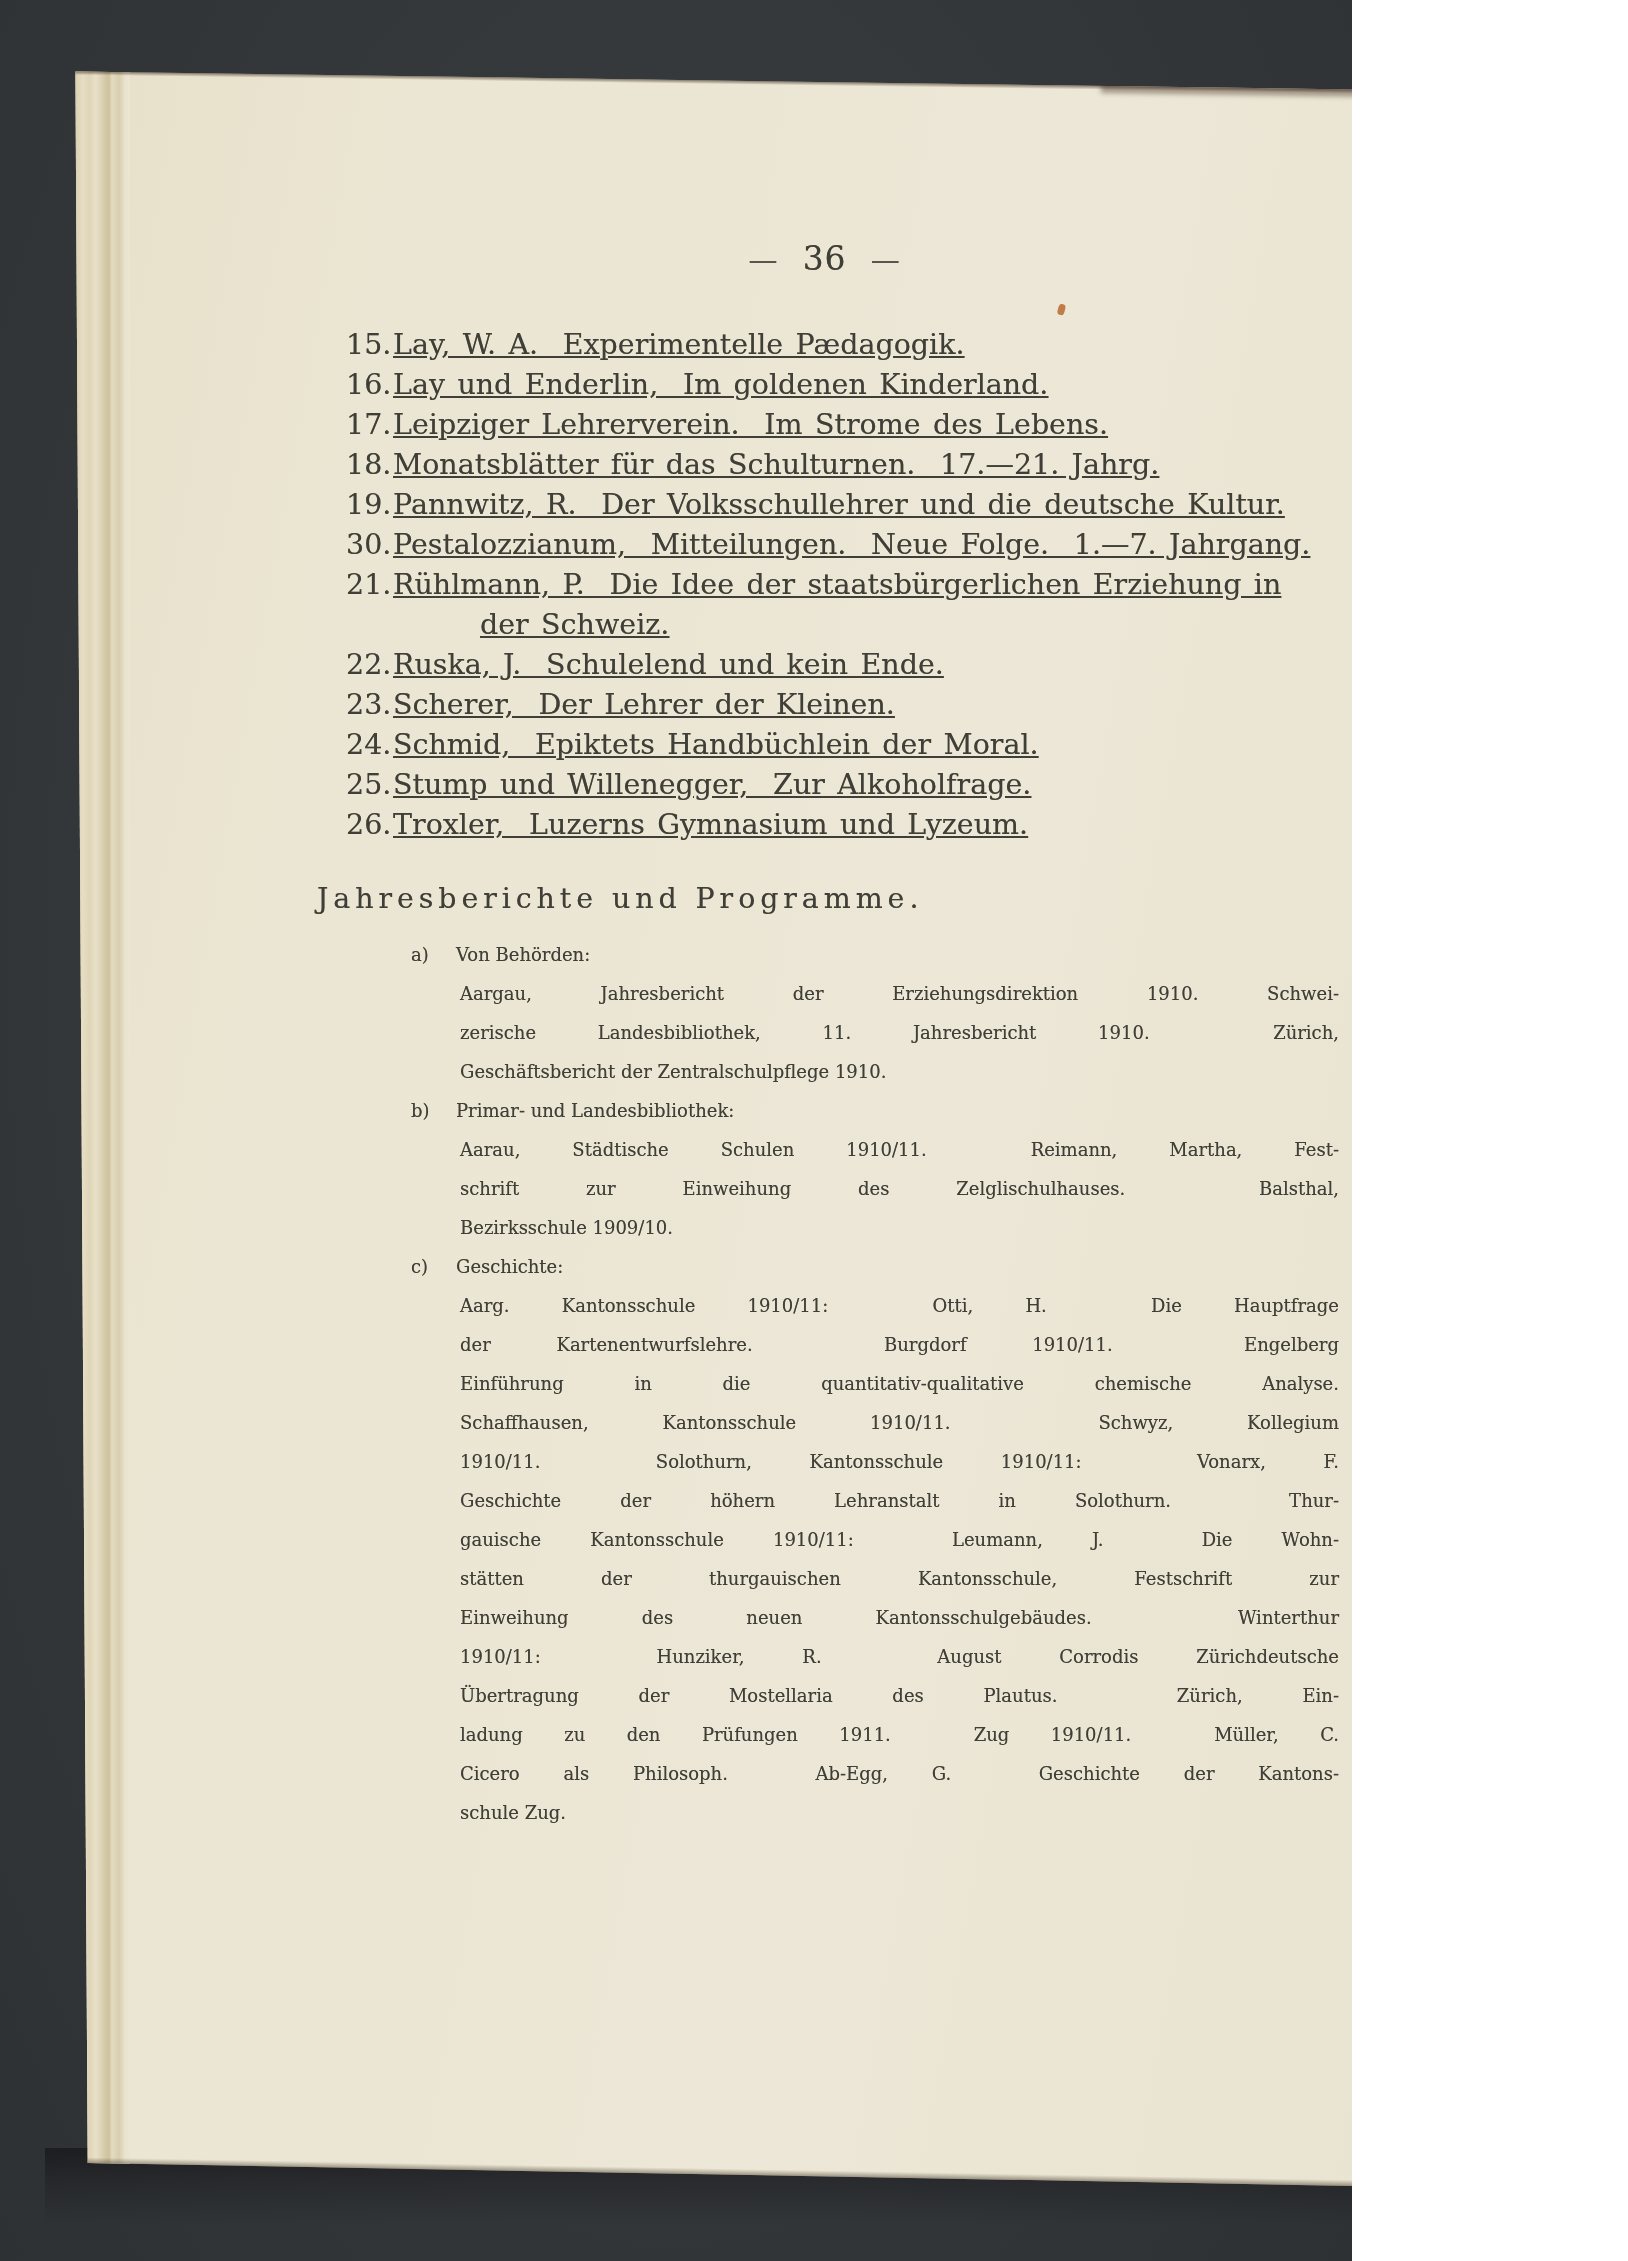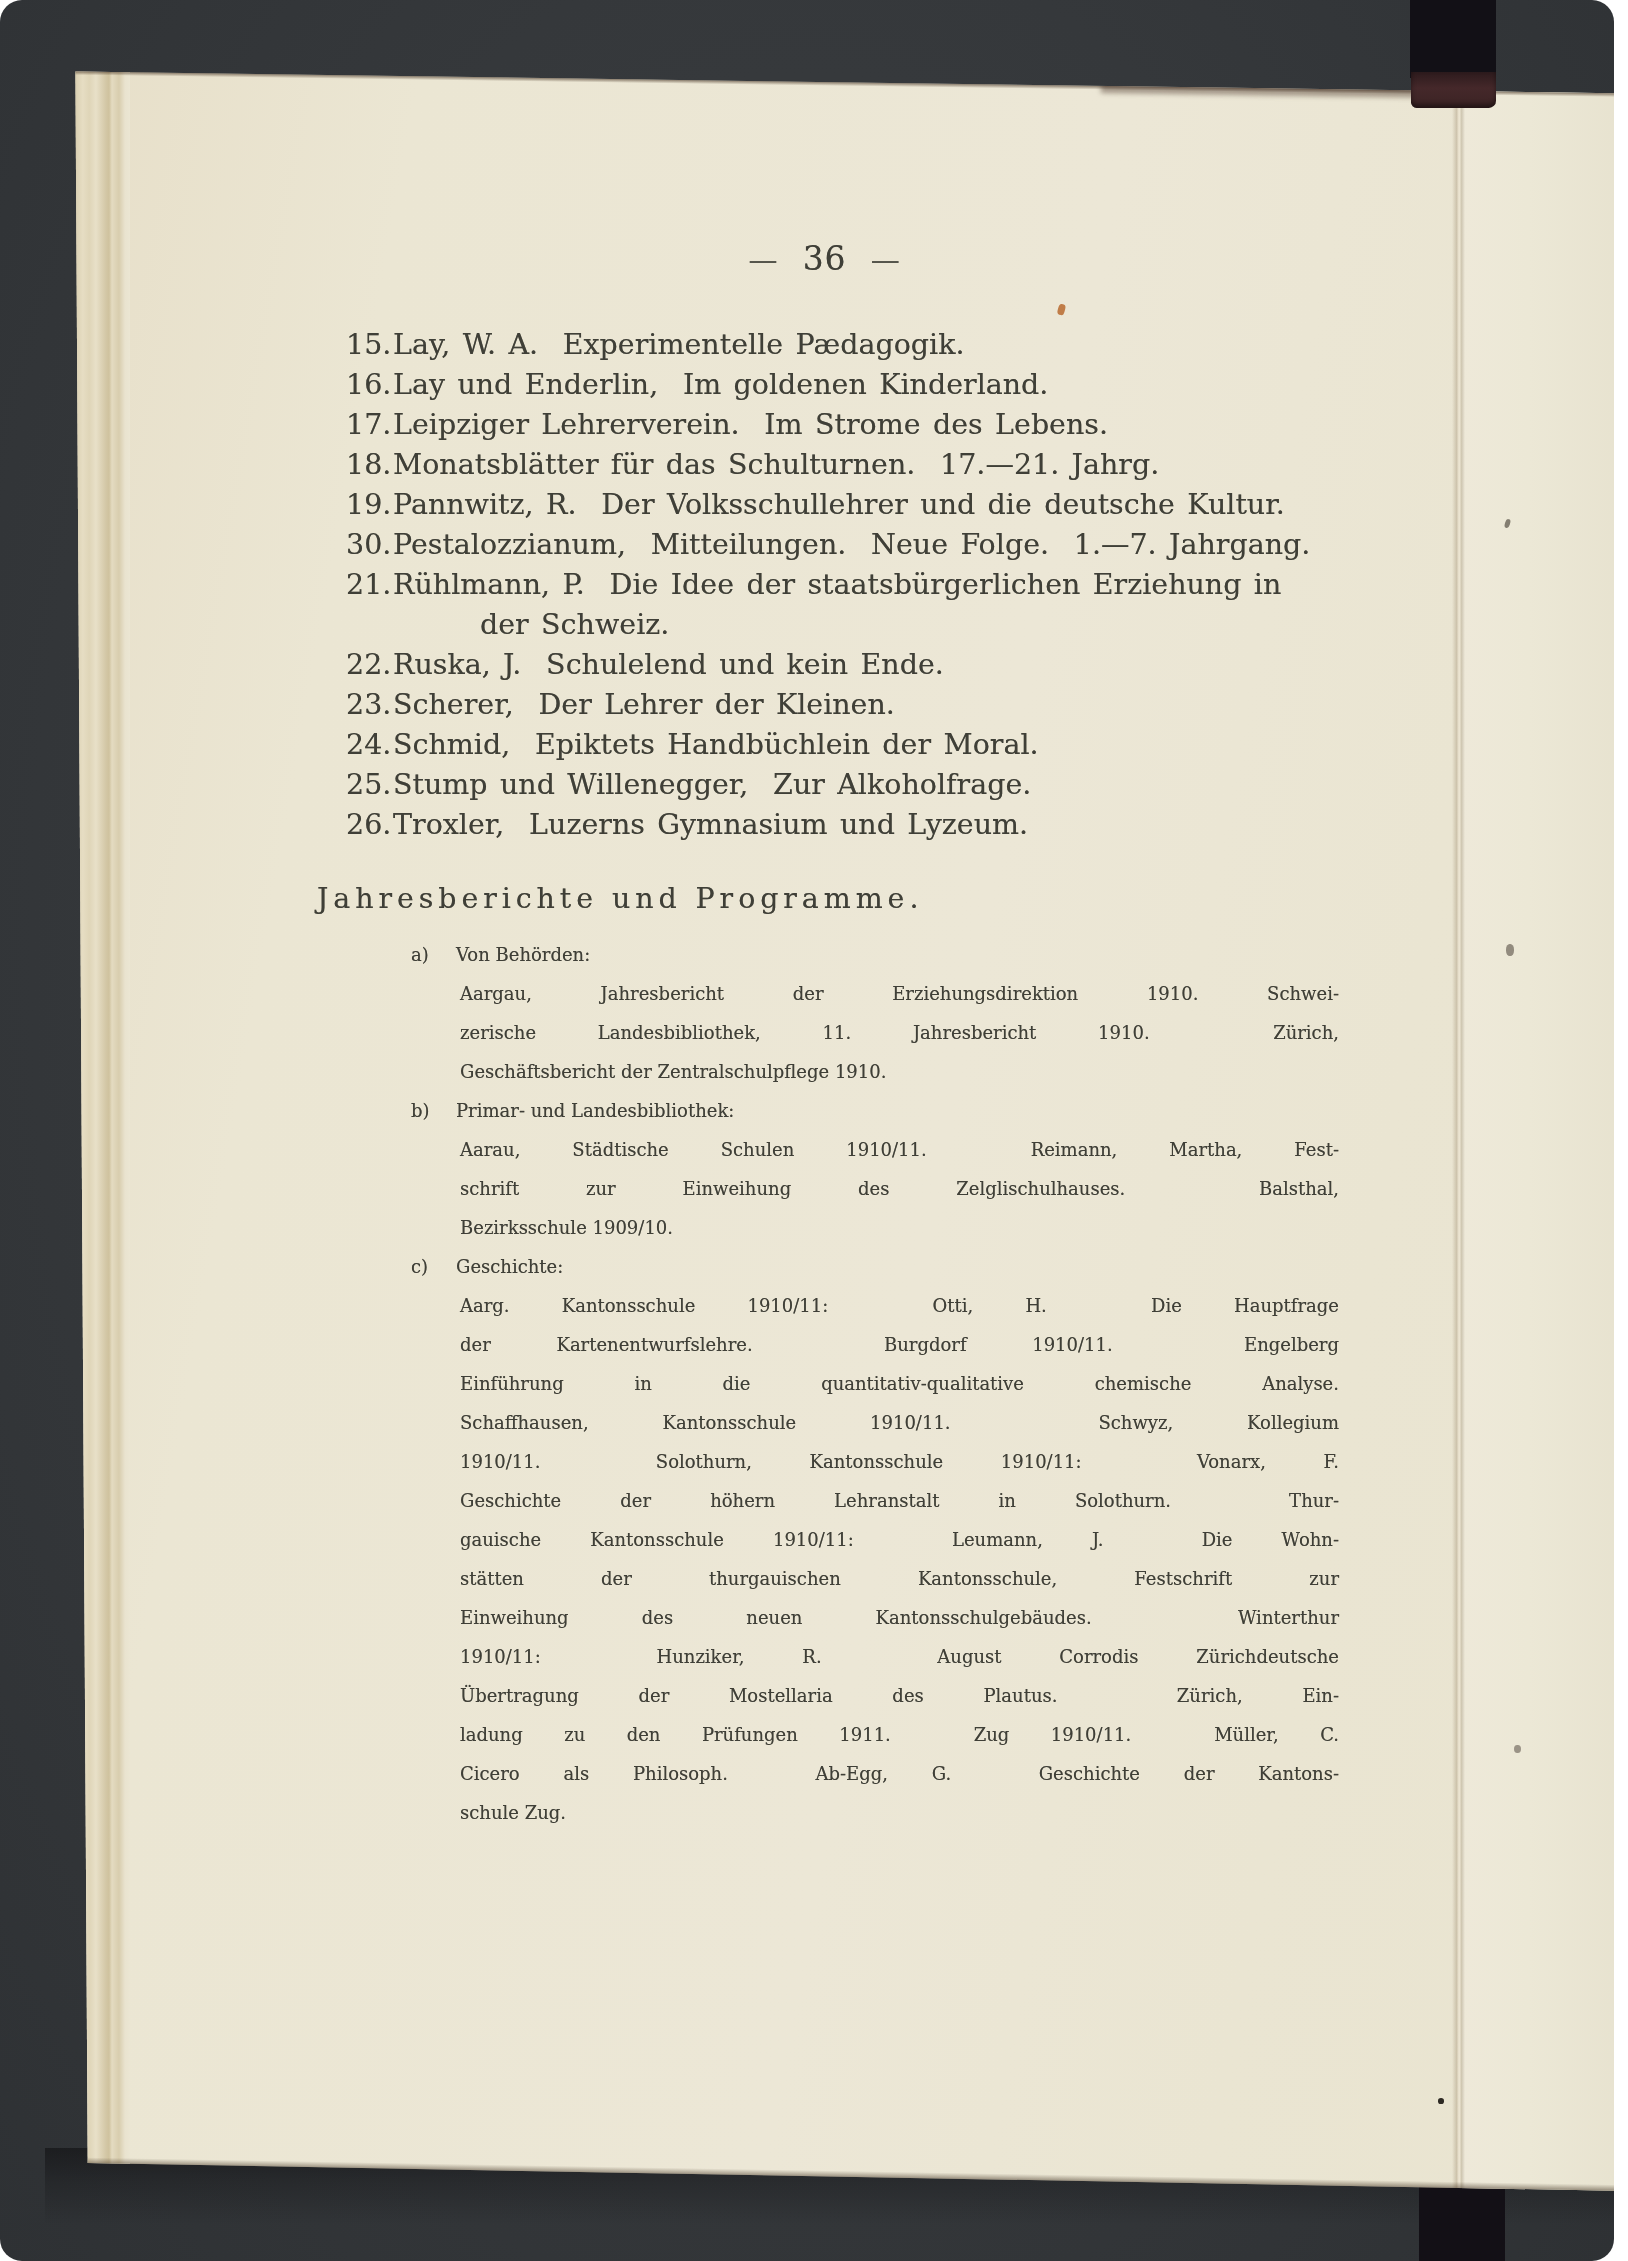--- a/index.html
+++ b/index.html
@@ -1,20 +1,19 @@
 <!DOCTYPE html>
 <html style="font-size:13px"><head>
 <meta charset="utf-8">
 <style>
   html,body{margin:0;padding:0;}
   body{font-family:"DejaVu Serif","Liberation Serif",serif;}
   .stage{
-    position:relative;width:1614px;height:2261px;overflow:hidden;
+    position:relative;width:1352px;height:2261px;overflow:hidden;
     background:radial-gradient(ellipse at 50% 42%, #3c3f42 0%, #35383b 55%, #2e3134 100%);
-    border-radius:22px;
   }
   
   .page-shadow{
     position:absolute;left:45px;top:2148px;width:1584px;height:77px;z-index:1;
     background:linear-gradient(180deg, rgba(12,12,14,.55) 0%, rgba(12,12,14,.25) 45%, rgba(12,12,14,0) 100%);
   }
   
   .bottom-strip{
     position:absolute;left:1419px;top:2115px;width:86px;height:146px;z-index:1;
     background:#131016;
@@ -66,21 +65,21 @@
   }
   
   .ink{color:#3f3f37;text-shadow:0 0 0.6px rgba(63,63,55,.55);}
   .pageno{
     position:absolute;left:244px;top:171px;width:1015px;text-align:center;
     font-size:33px;line-height:37px;letter-spacing:0.8px;
   }
   .pageno .dash{color:#55554b;margin:0 24.4px;font-size:29px;}
   .bib-list{
     position:absolute;left:273px;top:256px;width:1140px;
-    font-size:28.5px;line-height:40px;word-spacing:3.3px;
+    font-size:28.5px;line-height:40px;word-spacing:3.3px;text-decoration:underline;
   }
   .bib-line{white-space:nowrap;}
   .bib-line .num{display:inline-block;width:47px;}
   .bib-line.indent{padding-left:134px;}
   .heading{
     position:absolute;left:244px;top:810px;width:1015px;text-align:left;
     font-size:28.5px;line-height:40px;letter-spacing:4.9px;
   }
   .sections{
     position:absolute;left:387px;top:866px;width:879px;

